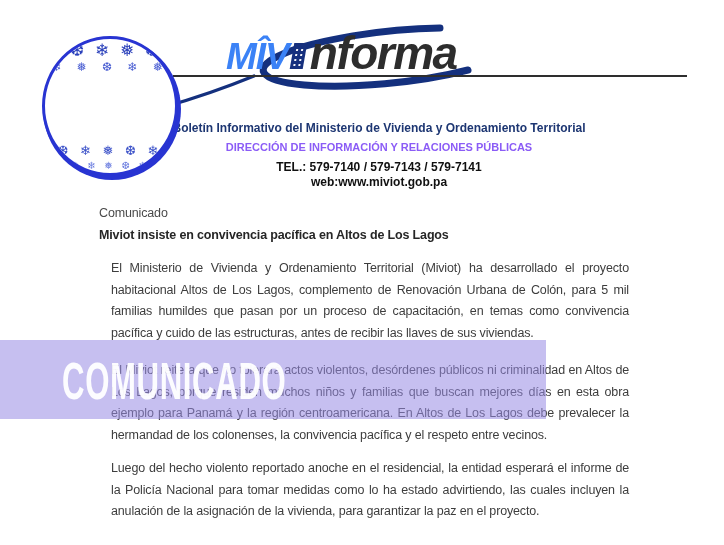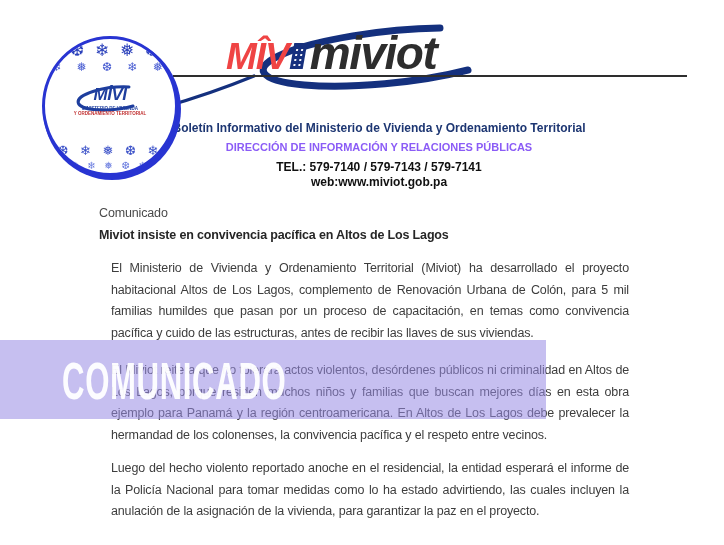--- a/index.html
+++ b/index.html
@@ -2,21 +2,21 @@
 <html><head>
 <meta charset="utf-8">
 <style>
   html,body{margin:0;padding:0;background:#ffffff;}
   .page{position:relative;width:724px;height:545px;background:#fff;overflow:hidden;
         font-family:"Liberation Sans",sans-serif;}
 
   
   .swoosh{position:absolute;left:150px;top:18px;z-index:1;}
   .brand{position:absolute;left:226px;top:26px;z-index:2;display:flex;align-items:baseline;white-space:nowrap;}
-  .brand-mivi{font-size:37px;font-weight:bold;font-style:italic;color:#ef4444;letter-spacing:-1px;}
+  .brand-mivi{font-size:37px;font-weight:bold;font-style:italic;color:#3b82f6;letter-spacing:-1px;}
   .building{display:inline-block;width:13px;height:26px;background:#16307e;transform:skewX(-10deg);
             margin-left:3px;position:relative;}
   .building::before{content:"";position:absolute;left:3px;right:3px;top:3px;bottom:3px;
             background:repeating-linear-gradient(0deg,rgba(255,255,255,.95) 0 2px,transparent 2px 5px);}
   .building::after{content:"";position:absolute;left:5px;width:3px;top:3px;bottom:3px;background:#16307e;}
   .brand-informa{font-size:46px;font-weight:bold;font-style:italic;color:#2d2d2d;letter-spacing:-1.5px;margin-left:5px;}
 
   .rule{position:absolute;left:173px;top:75px;width:514px;height:2px;background:#2e2e2e;z-index:2;}
 
   .header-lines{position:absolute;left:148px;top:81px;width:462px;text-align:center;z-index:2;}
@@ -61,45 +61,37 @@
 <div class="page">
 
   <svg class="swoosh" width="560" height="100" viewBox="0 0 560 100">
     <path d="M 290 10 A 128 26 -6 1 0 318 52" fill="none" stroke="#14307e" stroke-width="7" stroke-linecap="round"></path>
     <path d="M 104 58 Q 60 76 14 89" fill="none" stroke="#14307e" stroke-width="3.2" stroke-linecap="round"></path>
   </svg>
 
   <div class="brand">
     <span class="brand-mivi">MÎV</span>
       <span class="building"></span>
-    <span class="brand-informa">miviot</span>
+    <span class="brand-informa">nforma</span>
   </div>
 
   <div class="rule"></div>
 
   <div class="header-lines">
     <div class="bulletin">Boletín Informativo del Ministerio de Vivienda y Ordenamiento Territorial</div>
     <div class="direccion">DIRECCIÓN DE INFORMACIÓN Y RELACIONES PÚBLICAS</div>
     <div class="tel">TEL.: 579-7140 / 579-7143 / 579-7141</div>
     <div class="web">web:www.miviot.gob.pa</div>
   </div>
 
   <div class="seal">
     <div class="snow snow-r1">❅ ❆ ❄ ❅ ❆ ❄</div>
     <div class="snow snow-r2">❄ ❅ ❆ ❄ ❅</div>
     <div class="snow snow-r3">❆ ❄ ❅ ❆ ❄</div>
     <div class="snow snow-r4">❅ ❆ ❄ ❅ ❆ ❄ ❅</div>
-    <div class="seal-core">
-      <svg class="seal-arc" width="86" height="30" viewBox="0 0 86 30">
-        <path d="M 62 4 A 36 11 -6 1 0 66 23" fill="none" stroke="#1e3e9e" stroke-width="3" stroke-linecap="round"></path>
-      </svg>
-      <div class="seal-mivi">MÎVI</div>
-      <div class="seal-l1">MINISTERIO DE VIVIENDA</div>
-      <div class="seal-l2">Y ORDENAMIENTO TERRITORIAL</div>
-    </div>
   </div>
 
   <div class="doc">
     <p class="kicker">Comunicado</p>
     <p class="title">Miviot insiste en convivencia pacífica en Altos de Los Lagos</p>
     <p class="body-par">El Ministerio de Vivienda y Ordenamiento Territorial (Miviot) ha desarrollado el proyecto habitacional Altos de Los Lagos, complemento de Renovación Urbana de Colón, para 5 mil familias humildes que pasan por un proceso de capacitación, en temas como convivencia pacífica y cuido de las estructuras, antes de recibir las llaves de sus viviendas.</p>
     <p class="body-par last">El Miviot reitera que no tolerará actos violentos, desórdenes públicos ni criminalidad en Altos de Los Lagos, porque residen muchos niños y familias que buscan mejores días en esta obra ejemplo para Panamá y la región centroamericana. En Altos de Los Lagos debe prevalecer la hermandad de los colonenses, la convivencia pacífica y el respeto entre vecinos.</p>
     <p class="body-par">Luego del hecho violento reportado anoche en el residencial, la entidad esperará el informe de la Policía Nacional para tomar medidas como lo ha estado advirtiendo, las cuales incluyen la anulación de la asignación de la vivienda, para garantizar la paz en el proyecto.</p>
   </div>
 

